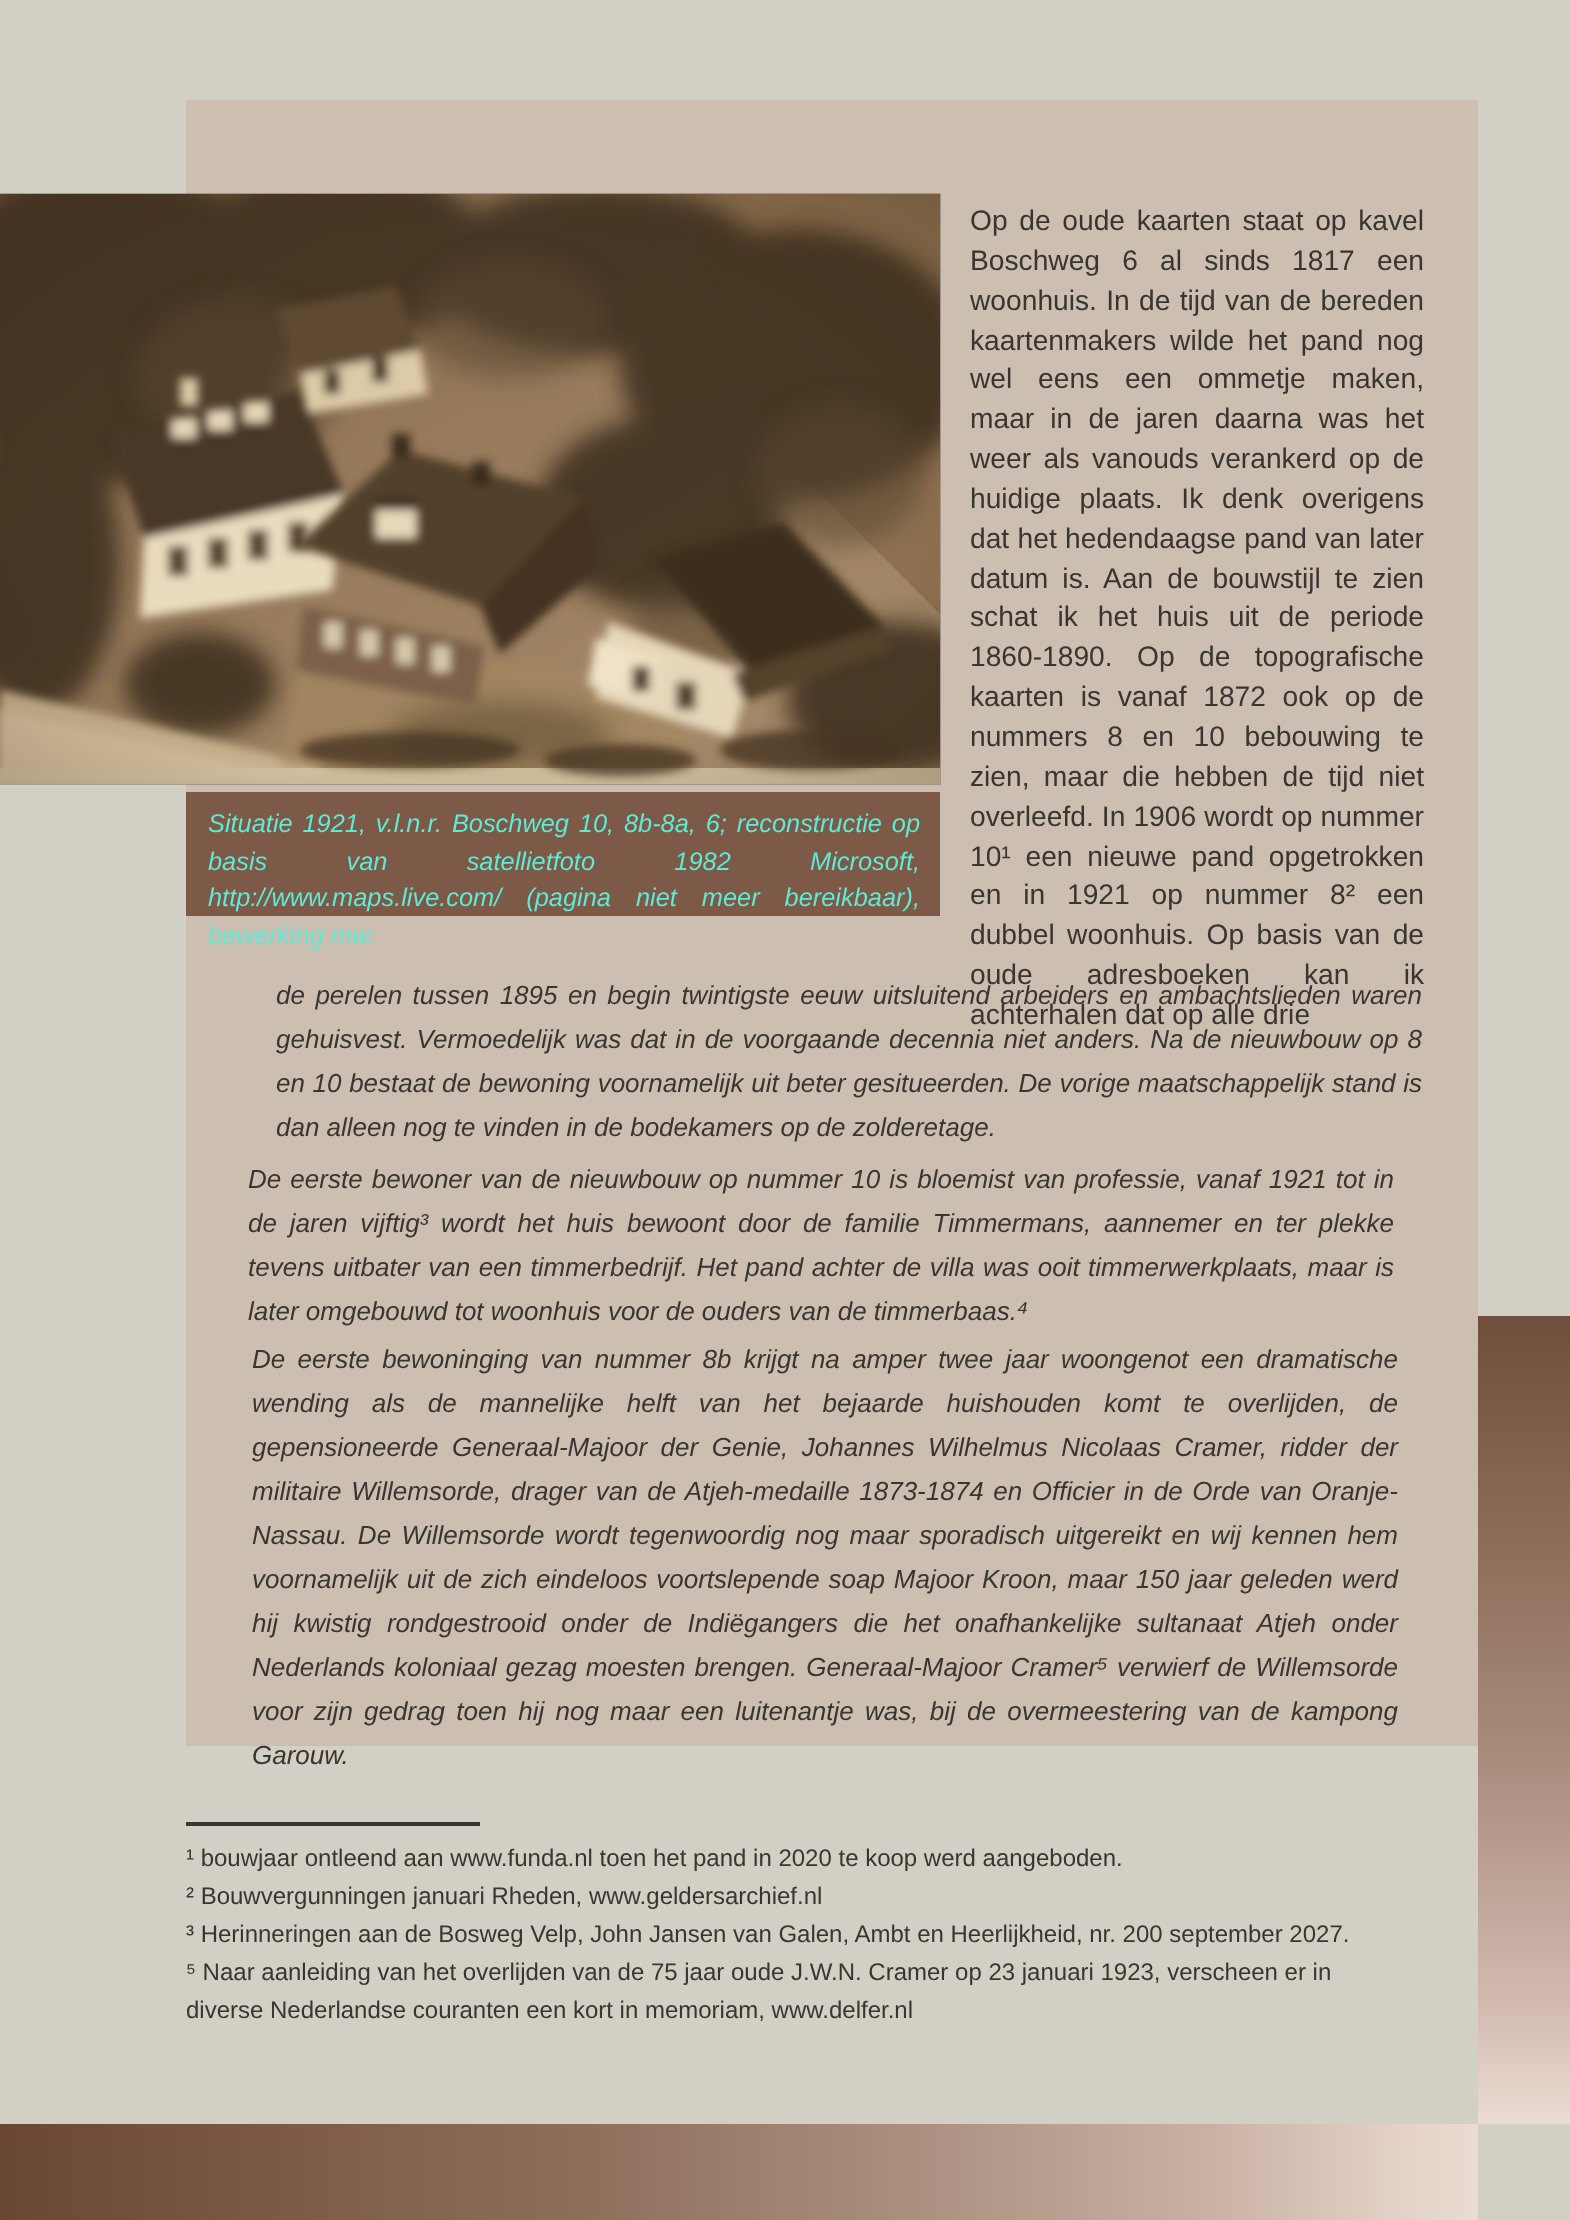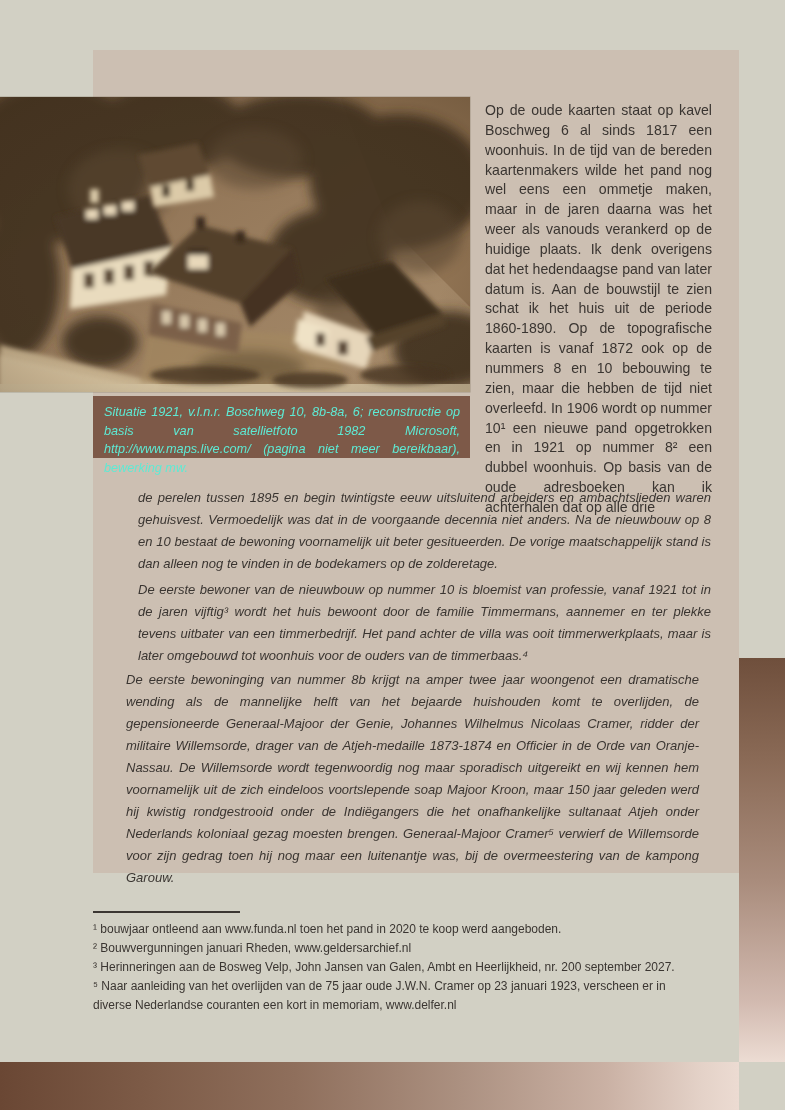--- a/index.html
+++ b/index.html
@@ -25,21 +25,21 @@
     font-style:italic; font-size:12.7px; line-height:18.7px;
     padding:7px 10px 7px 11px; box-sizing:border-box;
     text-align:justify;
   }
   .col-text {
     left:485px; top:90px; width:227px;
     font-size:14.1px; line-height:19.85px; text-align:justify;margin-top:11px;
   }
   .para { text-align:justify; font-size:13px; line-height:22px;font-style:italic; }
   .p1cont { left:138px; top:474px; width:573px; }
-  .p2     { left:138px; top:566px; width:573px; }
+  .p2     { left:124px; top:566px; width:573px; }
   .p3     { left:126px; top:656px; width:573px; line-height:22px; }
   .fn-sep {
     left:93px; top:911px; width:147px; height:2px;
     background:#3b3632;
   }
   .footnotes {
     left:93px; top:920px; width:614px;
     font-size:12px; line-height:19px;
   }
   .footnote { margin:0; }

